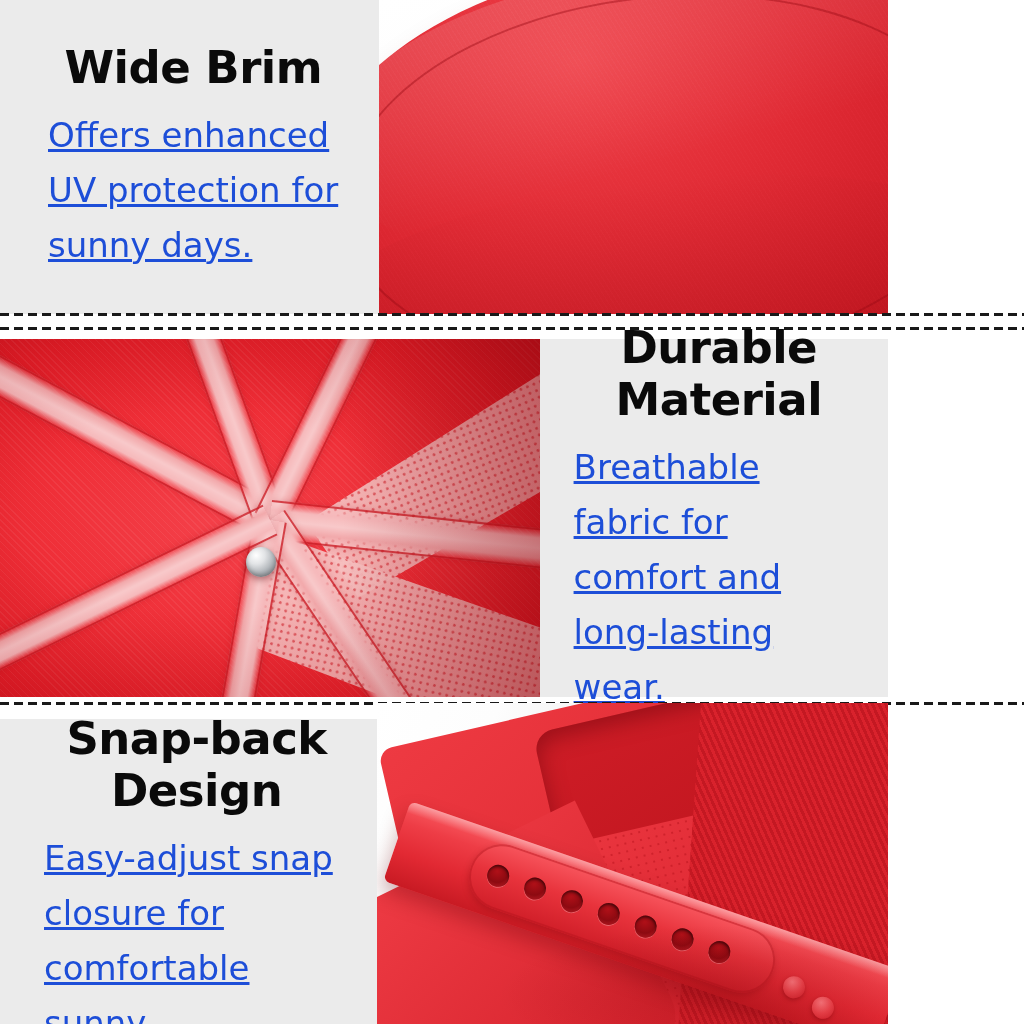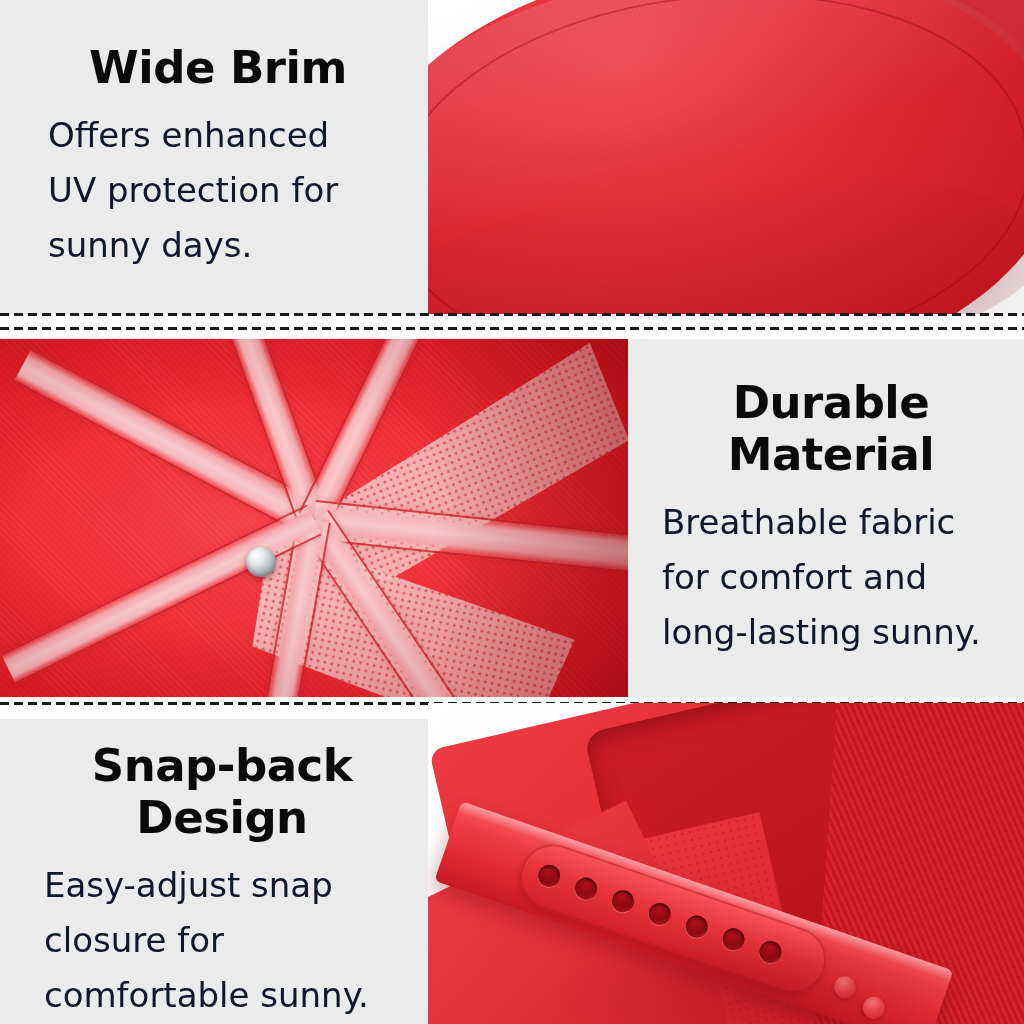--- a/index.html
+++ b/index.html
@@ -5,21 +5,21 @@
   html,body{margin:0;padding:0;}
   body{
     width:1024px;height:1024px;
     background:#ffffff;
     font-family:"DejaVu Sans","Liberation Sans",sans-serif;
     overflow:hidden;
   }
   .infographic{position:relative;width:1024px;height:1024px;background:#ffffff;}
 
   
-  .row{position:absolute;left:0;width:1024px;display:flex;}
+  .row{position:absolute;left:0;width:888px;display:flex;}
   .row-1{top:0;height:314px;}
   .row-2{top:339px;height:358px;}
   .row-3{top:703px;height:321px;}
 
   
   .divider{position:absolute;left:0;width:1024px;height:3px;
     background-image:repeating-linear-gradient(to right,#191919 0px,#191919 9px,rgba(0,0,0,0) 9px,rgba(0,0,0,0) 14px);}
   .divider-1{top:313px;}
   .divider-2{top:327px;}
   .divider-3{top:702px;}
@@ -28,22 +28,22 @@
   .text-panel{background:#ebebeb;display:flex;flex-direction:column;justify-content:center;box-sizing:border-box;}
   .panel-1-text{width:428px;height:100%;padding:0 40px 0 48px;}
   .panel-2-text{width:396px;height:100%;padding:0 24px 0 34px;}
   .panel-3-text{width:428px;height:100%;padding:4px 28px 0 44px;margin-top:16px;}
 
   .feature-title{
     font-weight:bold;color:#0a0a0a;letter-spacing:-0.5px;
     font-size:45px;line-height:52px;margin:0 0 14px 0;
   }
   .feature-desc{
-    font-weight:normal;color:#0f172a;
-    font-size:34px;line-height:55px;margin:0;
+    font-weight:normal;color:#1d4ed8;
+    font-size:34px;line-height:55px;margin:0;text-decoration:underline;
   }
   .t-center{text-align:center;}
   .t-left{text-align:left;}
 
   
   .photo{position:relative;overflow:hidden;background:#ffffff;}
   .panel-1-photo{width:596px;height:100%;}
   .panel-2-photo{width:628px;height:100%;}
   .panel-3-photo{width:596px;height:100%;}
 
@@ -189,21 +189,21 @@
       <div class="seam" style="width:330px;height:30px;margin-top:-15px;transform:rotate(100deg);"></div>
       <div class="seam" style="width:340px;height:30px;margin-top:-15px;transform:rotate(154deg);"></div>
 
       <div class="snap-button"></div>
       <div class="int-shadow-right"></div>
       <div class="int-vignette"></div>
     </div>
 
     <div class="text-panel panel-2-text">
       <h2 class="feature-title t-center">Durable Material</h2>
-      <p class="feature-desc t-left">Breathable fabric for comfort and long-lasting sunny.</p>
+      <p class="feature-desc t-left">Breathable fabric for comfort and long-lasting wear.</p>
     </div>
   </div>
 
   <div class="divider divider-3"></div>
 
   <div class="row row-3">
 
     <div class="text-panel panel-3-text">
       <h2 class="feature-title t-center">Snap-back Design</h2>
       <p class="feature-desc t-left">Easy-adjust snap closure for comfortable sunny.</p>

